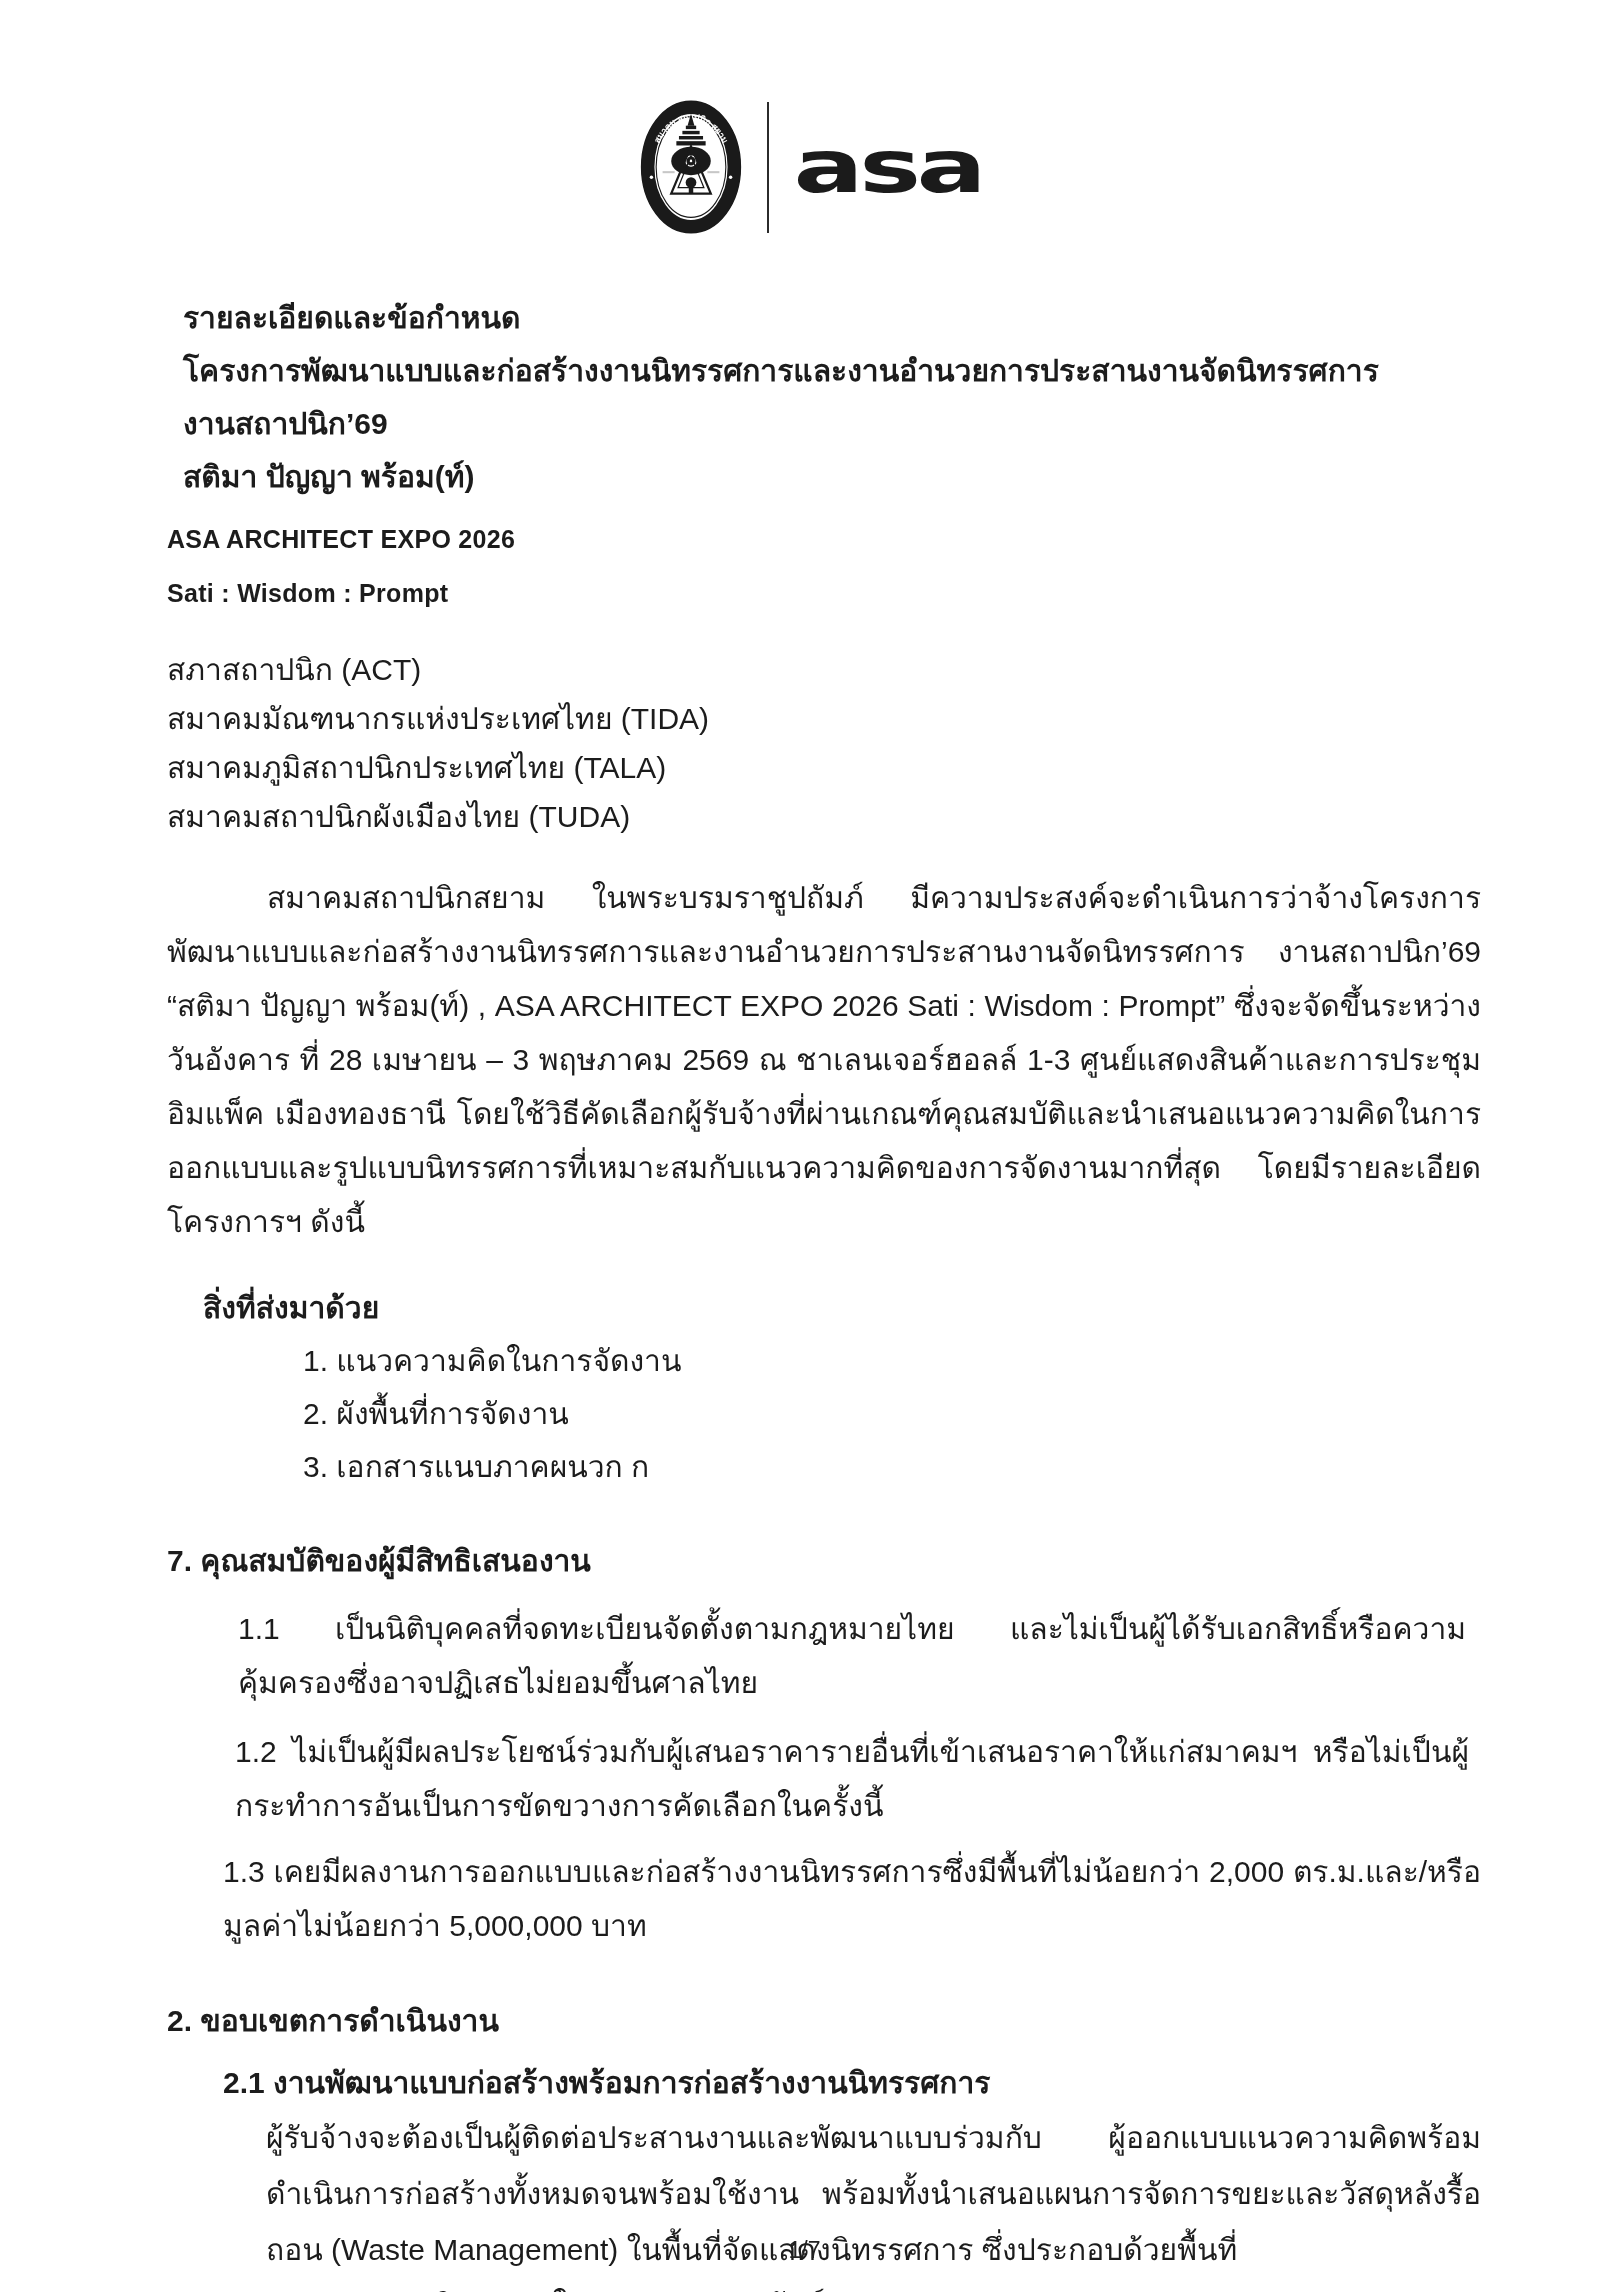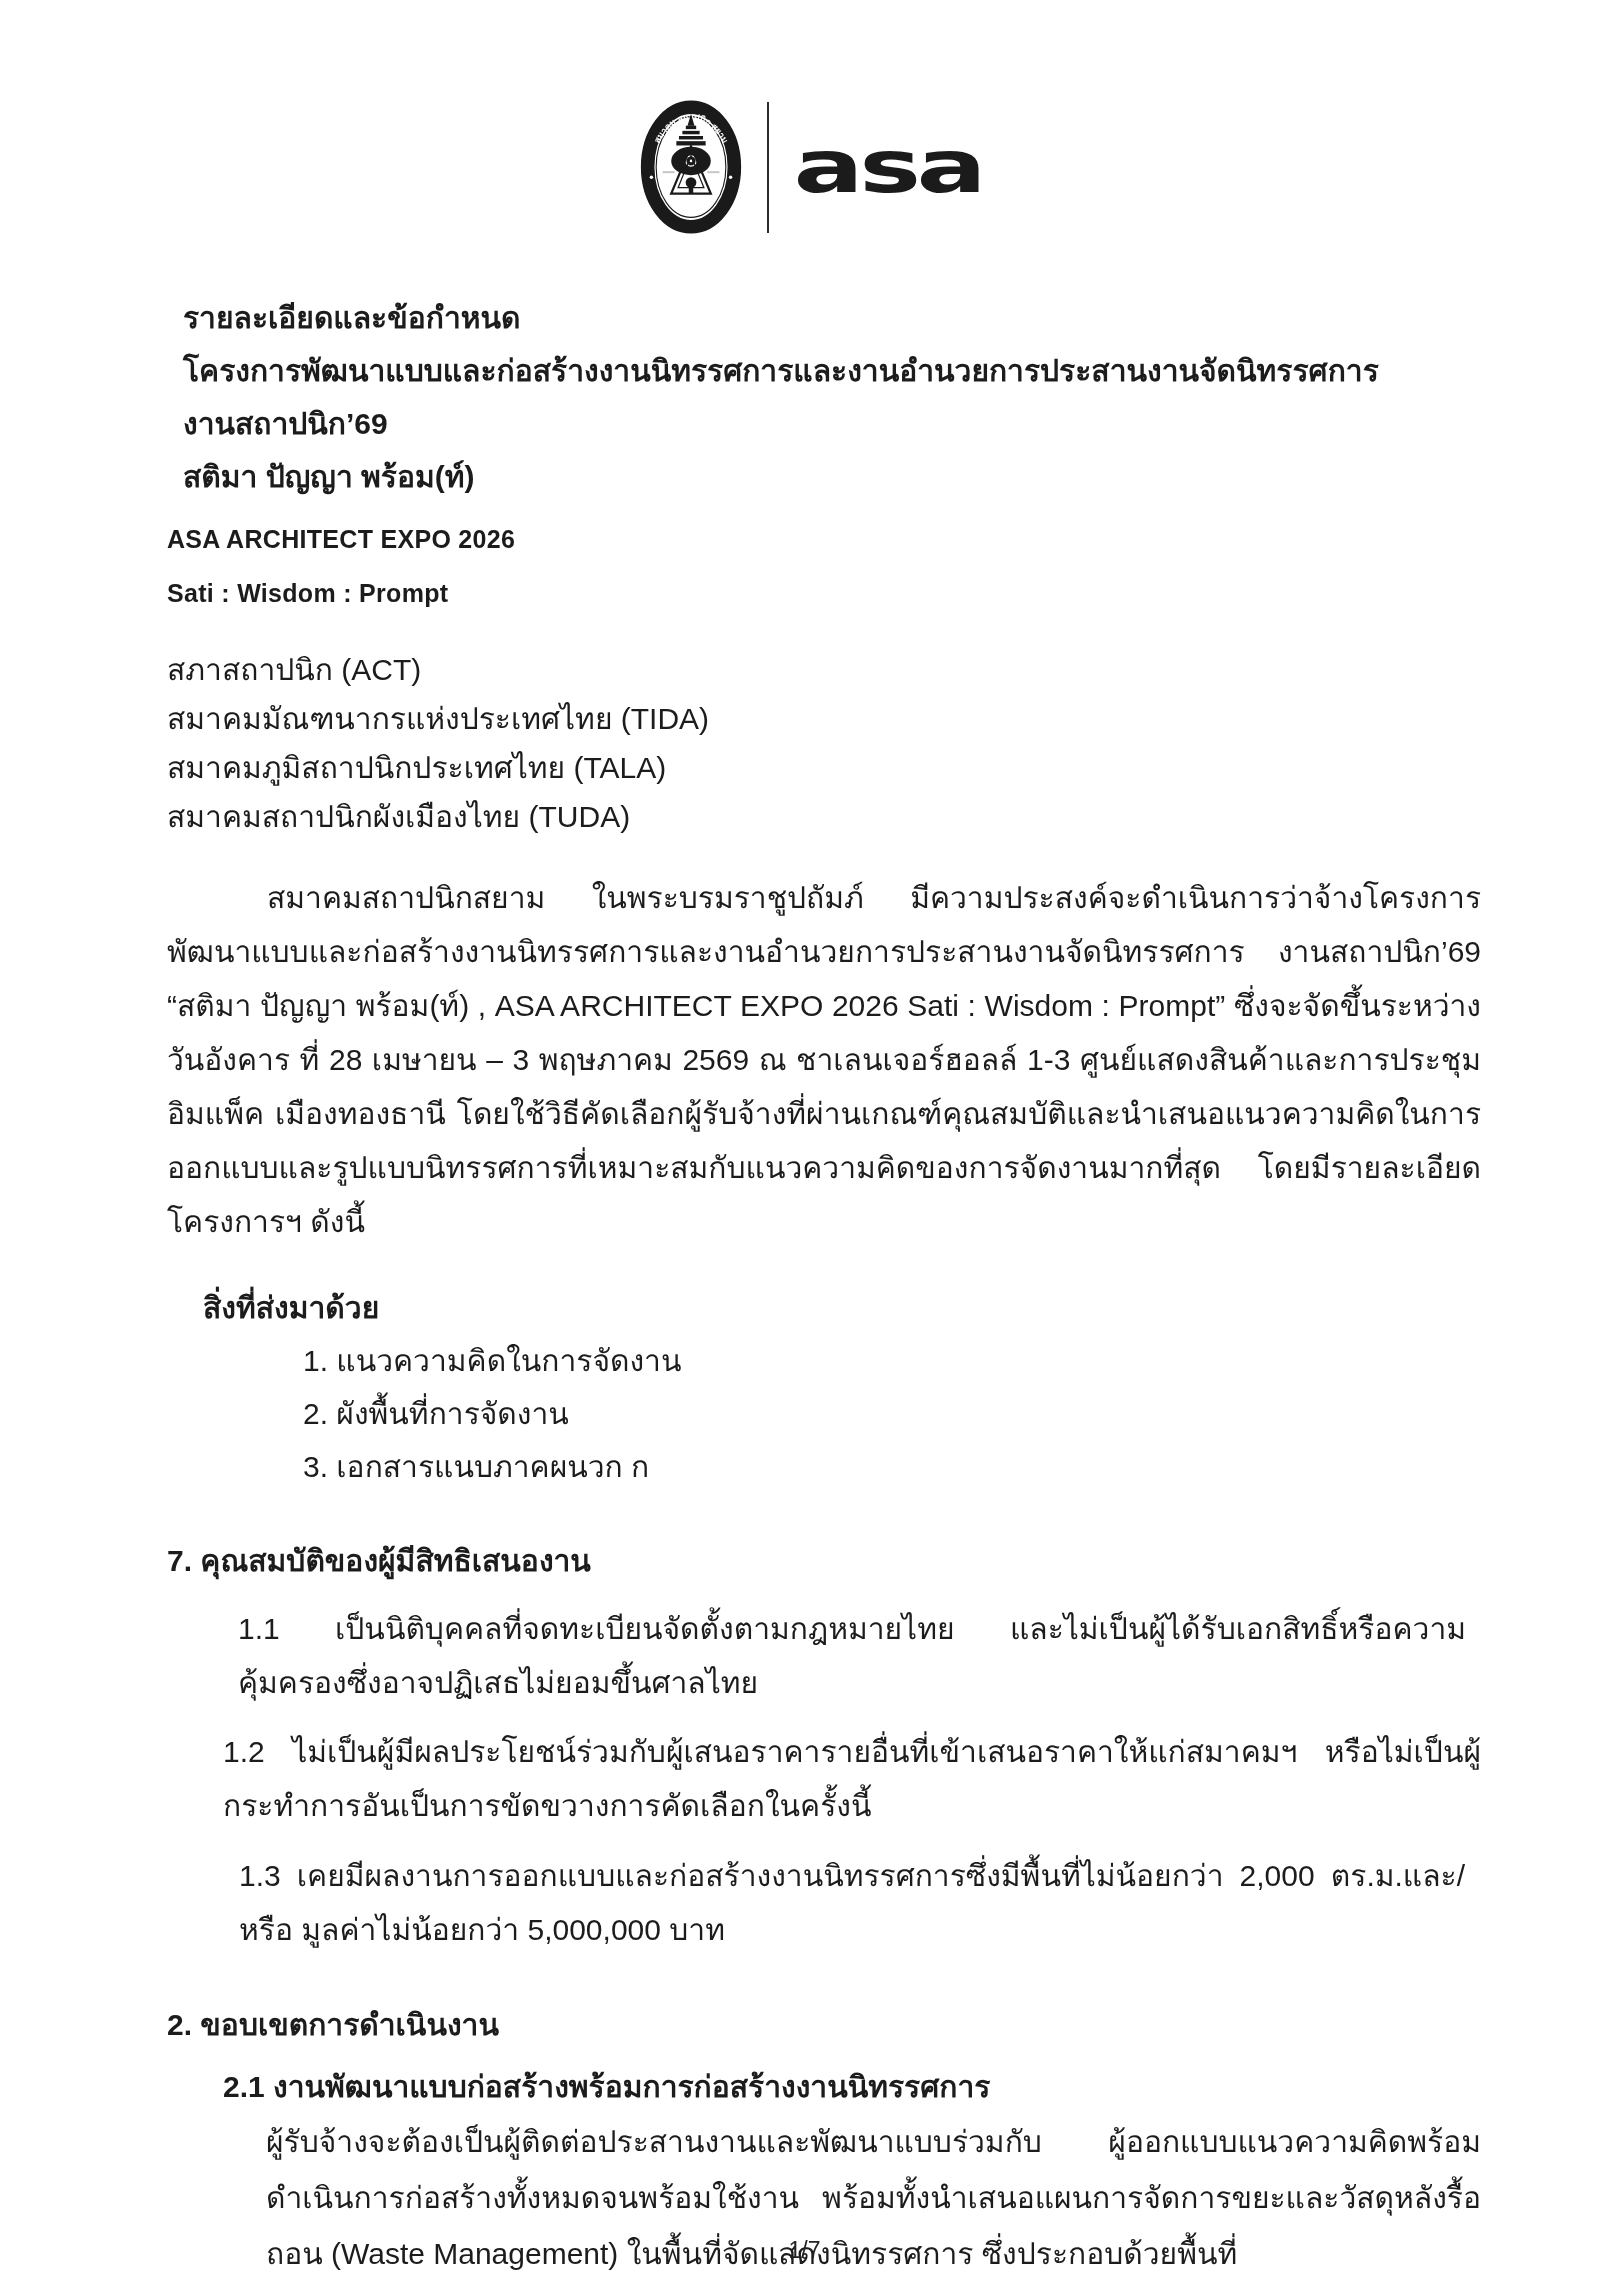--- a/index.html
+++ b/index.html
@@ -127,22 +127,22 @@
       <div class="attach-items">
         <div class="th-line">1. แนวความคิดในการจัดงาน</div>
         <div class="th-line">2. ผังพื้นที่การจัดงาน</div>
         <div class="th-line">3. เอกสารแนบภาคผนวก ก</div>
       </div>
     </div>
 
     <div class="section">
       <div class="sec-heading">7. คุณสมบัติของผู้มีสิทธิเสนองาน</div>
       <p class="sec1-item" style="margin:15px">1.1 เป็นนิติบุคคลที่จดทะเบียนจัดตั้งตามกฎหมายไทย และไม่เป็นผู้ได้รับเอกสิทธิ์หรือความคุ้มครองซึ่งอาจปฏิเสธไม่ยอมขึ้นศาลไทย</p>
-      <p class="sec1-item" style="margin:0">1.2 ไม่เป็นผู้มีผลประโยชน์ร่วมกับผู้เสนอราคารายอื่นที่เข้าเสนอราคาให้แก่สมาคมฯ หรือไม่เป็นผู้กระทำการอันเป็นการขัดขวางการคัดเลือกในครั้งนี้</p>
-      <p class="sec1-item" style="margin:16px">1.3 เคยมีผลงานการออกแบบและก่อสร้างงานนิทรรศการซึ่งมีพื้นที่ไม่น้อยกว่า 2,000 ตร.ม.และ/หรือ มูลค่าไม่น้อยกว่า 5,000,000 บาท</p>
+      <p class="sec1-item" style="margin:12px">1.2 ไม่เป็นผู้มีผลประโยชน์ร่วมกับผู้เสนอราคารายอื่นที่เข้าเสนอราคาให้แก่สมาคมฯ หรือไม่เป็นผู้กระทำการอันเป็นการขัดขวางการคัดเลือกในครั้งนี้</p>
+      <p class="sec1-item" style="margin:0">1.3 เคยมีผลงานการออกแบบและก่อสร้างงานนิทรรศการซึ่งมีพื้นที่ไม่น้อยกว่า 2,000 ตร.ม.และ/หรือ มูลค่าไม่น้อยกว่า 5,000,000 บาท</p>
     </div>
 
     <div class="section">
       <div class="sec-heading">2. ขอบเขตการดำเนินงาน</div>
       <div class="sec2-sub">2.1 งานพัฒนาแบบก่อสร้างพร้อมการก่อสร้างงานนิทรรศการ</div>
       <p class="sec2-body" style="margin:0">ผู้รับจ้างจะต้องเป็นผู้ติดต่อประสานงานและพัฒนาแบบร่วมกับ ผู้ออกแบบแนวความคิดพร้อมดำเนินการก่อสร้างทั้งหมดจนพร้อมใช้งาน พร้อมทั้งนำเสนอแผนการจัดการขยะและวัสดุหลังรื้อถอน (Waste Management) ในพื้นที่จัดแสดงนิทรรศการ ซึ่งประกอบด้วยพื้นที่</p>
       <div class="sec2-venues">
         <div class="th-line">สมาคมสถาปนิกสยาม ในพระบรมราชูปถัมภ์ (ASA)</div>
 
       </div>

